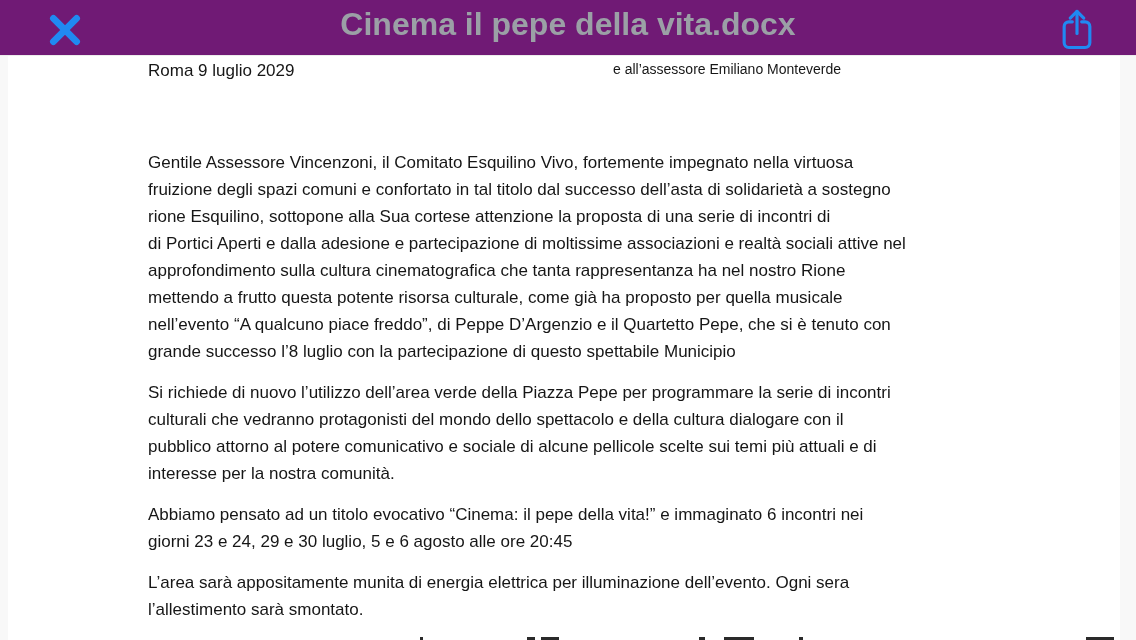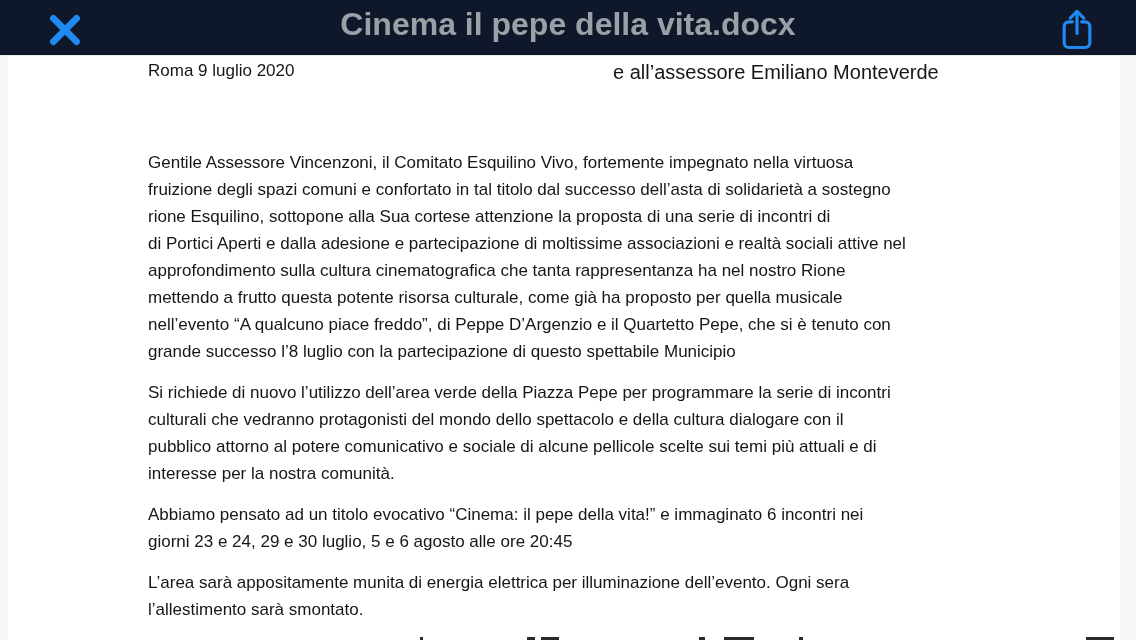--- a/index.html
+++ b/index.html
@@ -4,21 +4,21 @@
 <style>
   html,body{margin:0;padding:0;background:#ffffff;}
   #screen{
     position:relative;width:1136px;height:640px;overflow:hidden;
     background:#ffffff;font-family:"Liberation Sans",sans-serif;
     -webkit-font-smoothing:antialiased;
   }
   
   .toolbar{
     position:absolute;left:0;top:0;width:1136px;height:55px;
-    background:#0f172a;border-bottom:1px solid #ececec;
+    background:#701a75;border-bottom:1px solid #ececec;
     display:flex;align-items:center;
   }
   .close-btn{
     position:absolute;left:44px;top:10px;width:42px;height:42px;
     background:none;border:none;padding:0;cursor:pointer;
     display:flex;align-items:center;justify-content:center;
   }
   .doc-title{
     position:absolute;left:0;right:0;top:6px;text-align:center;
     font-size:32px;font-weight:bold;color:#9ba0a6;letter-spacing:0;
@@ -32,21 +32,21 @@
   
   .doc-area{
     position:absolute;left:0;top:56px;width:1136px;height:584px;
     background:#ffffff;overflow:hidden;
   }
   .edge-strip{position:absolute;top:0;bottom:0;background:#f8f8f8;}
   .edge-strip.left{left:0;width:8px;}
   .edge-strip.right{right:0;width:16px;}
   .doc-header{position:absolute;top:5px;left:0;width:1136px;height:24px;}
   .doc-date{position:absolute;left:148px;top:0;font-size:17px;color:#161616;white-space:nowrap;}
-  .doc-addressee{position:absolute;left:613px;top:0;font-size:20px;color:#161616;white-space:nowrap;}
+  .doc-addressee{position:absolute;left:613px;top:0;font-size:14px;color:#161616;white-space:nowrap;}
   .doc-body{position:absolute;left:148px;top:85px;width:860px;}
   .para{margin:8px 0 14px 0;}
   .line{
     font-size:17px;line-height:27px;color:#161616;white-space:nowrap;
   }
   
   .clipped-line{
     position:absolute;left:0;top:580px;width:1136px;height:4px;overflow:hidden;
     background:
       linear-gradient(#2a2a2a,#2a2a2a) 420px 1px/3px 3px no-repeat,
@@ -81,21 +81,21 @@
         </svg>
       </span>
     </button>
   </div>
 
   <div class="doc-area">
     <div class="edge-strip left"></div>
     <div class="edge-strip right"></div>
 
     <div class="doc-header">
-      <span class="doc-date">Roma 9 luglio 2020</span>
+      <span class="doc-date">Roma 9 luglio 2029</span>
       <span class="doc-addressee">e all’assessore Emiliano Monteverde</span>
     </div>
 
     <div class="doc-body">
       <div class="para">
         <div class="line">Gentile Assessore Vincenzoni, il Comitato Esquilino Vivo, fortemente impegnato nella virtuosa</div>
         <div class="line">fruizione degli spazi comuni e confortato in tal titolo dal successo dell’asta di solidarietà a sostegno</div>
         <div class="line">rione Esquilino, sottopone alla Sua cortese attenzione la proposta di una serie di incontri di</div>
         <div class="line">di Portici Aperti e dalla adesione e partecipazione di moltissime associazioni e realtà sociali attive nel</div>
         <div class="line">approfondimento sulla cultura cinematografica che tanta rappresentanza ha nel nostro Rione</div>

